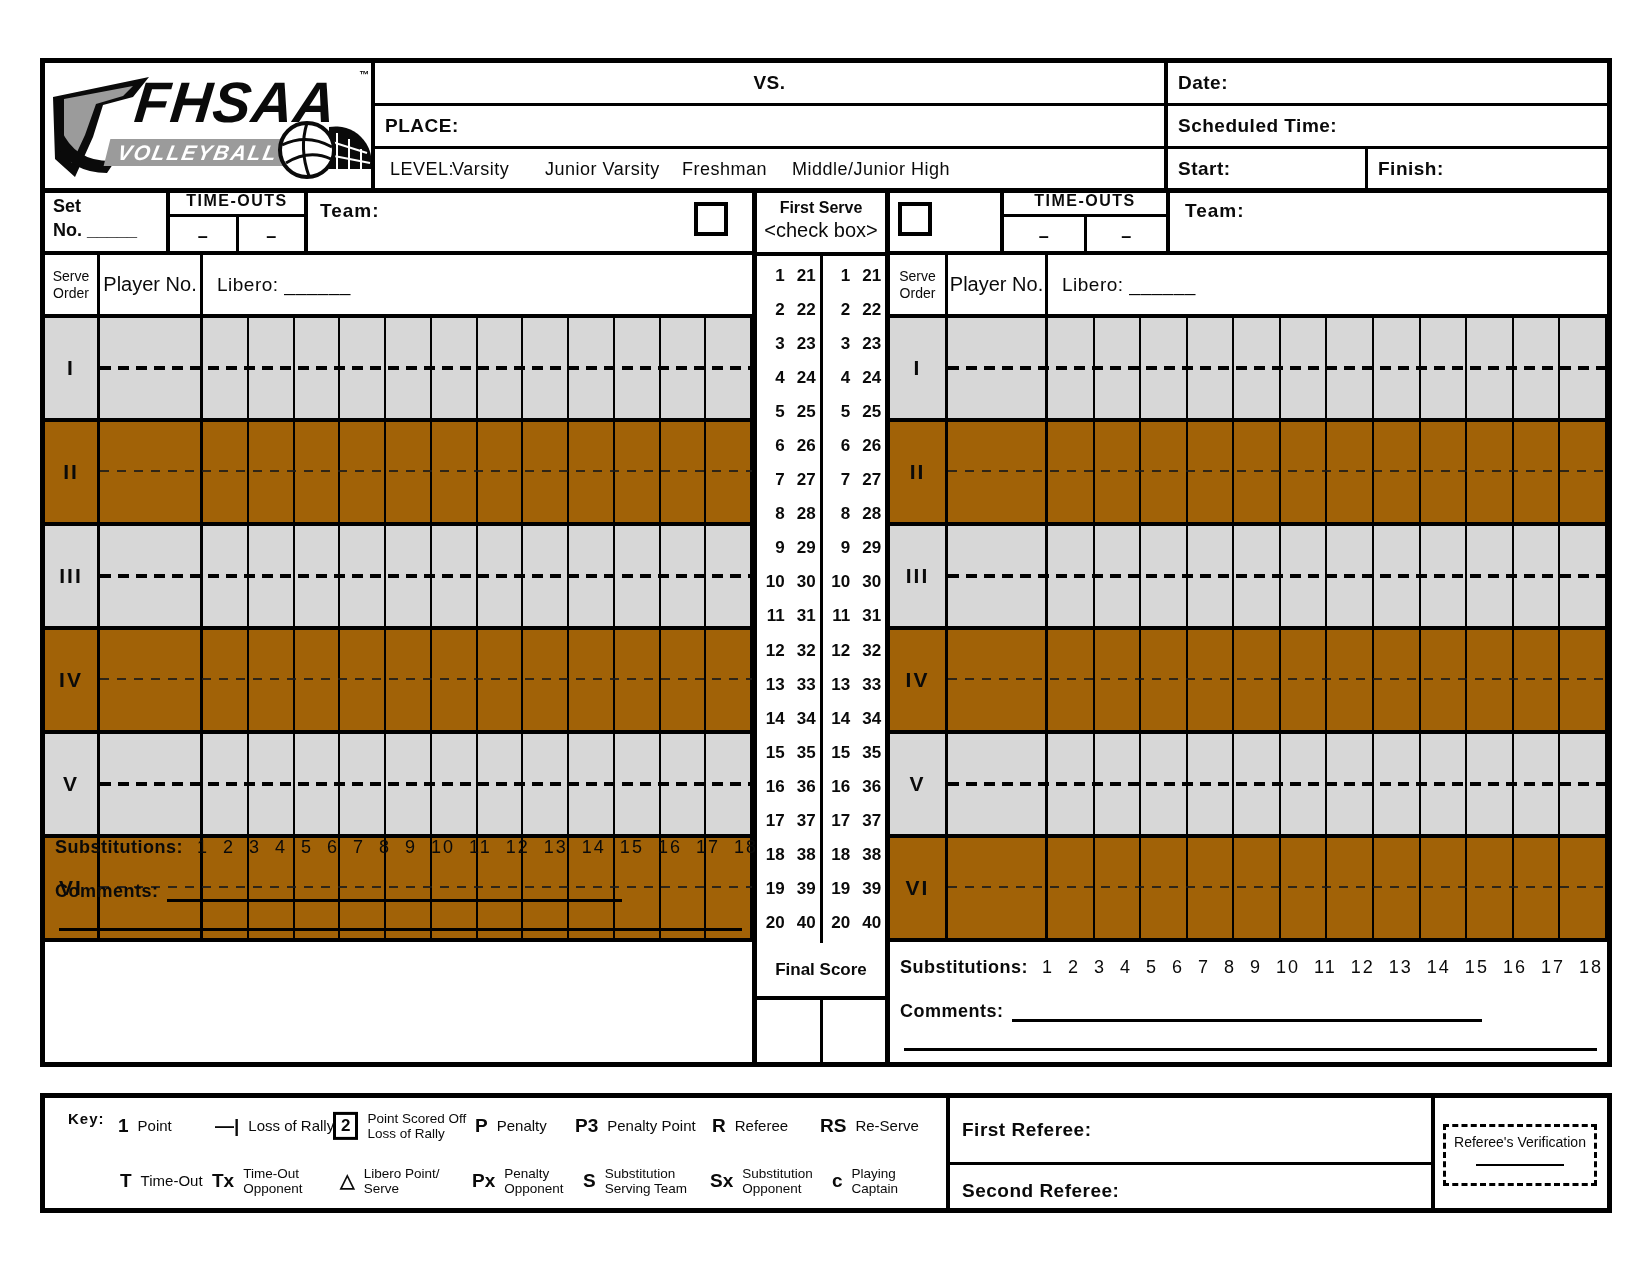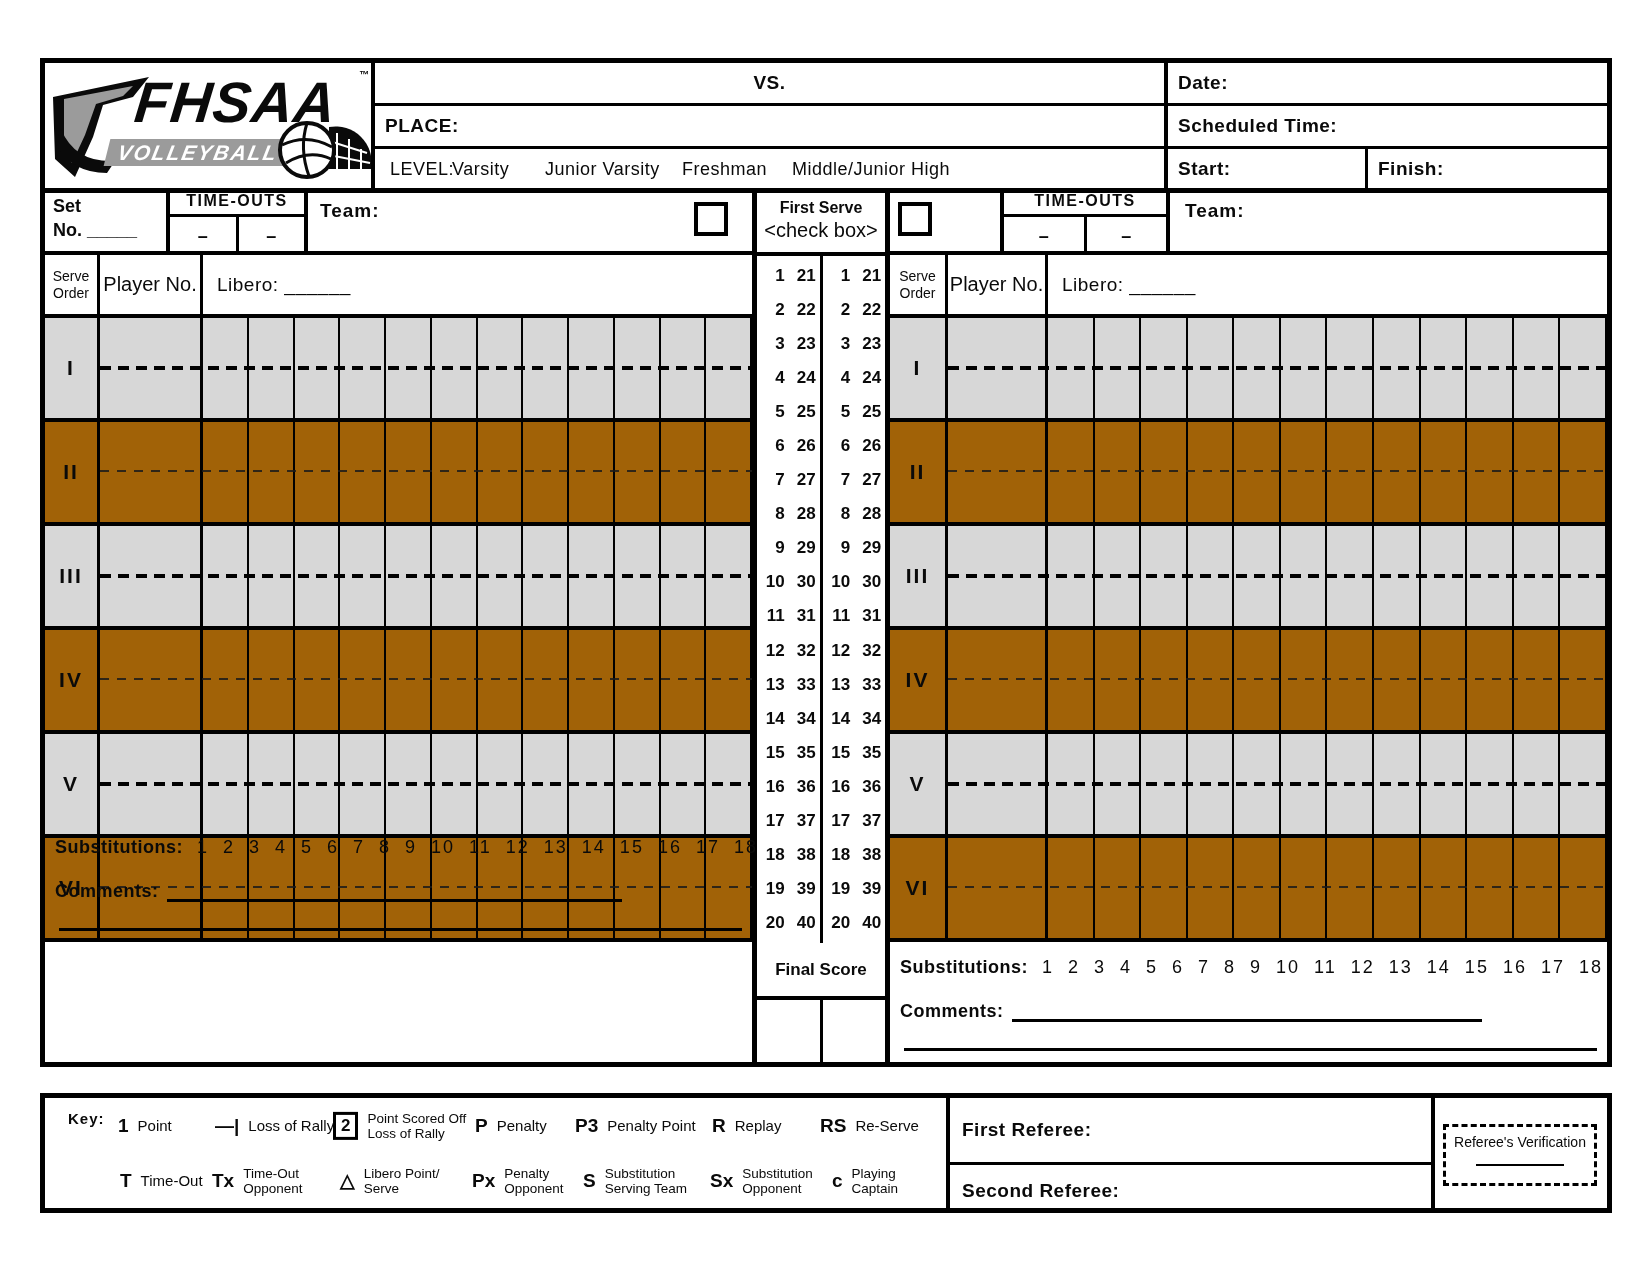--- a/index.html
+++ b/index.html
@@ -676,21 +676,21 @@
         <div class="key-item" style="left: 430px;">
           <span class="ksym b">P</span>
           <span class="kdesc">Penalty</span>
         </div>
         <div class="key-item" style="left: 530px;">
           <span class="ksym b">P3</span>
           <span class="kdesc">Penalty Point</span>
         </div>
         <div class="key-item" style="left: 667px;">
           <span class="ksym b">R</span>
-          <span class="kdesc">Replay</span>
+          <span class="kdesc">Referee</span>
         </div>
         <div class="key-item" style="left: 775px;">
           <span class="ksym b">RS</span>
           <span class="kdesc">Re-Serve</span>
         </div>
       </div>
     <div class="key-row" id="key-row-2">
         <div class="key-item" style="left: 75px;">
           <span class="ksym b">T</span>
           <span class="kdesc">Time-Out</span>

